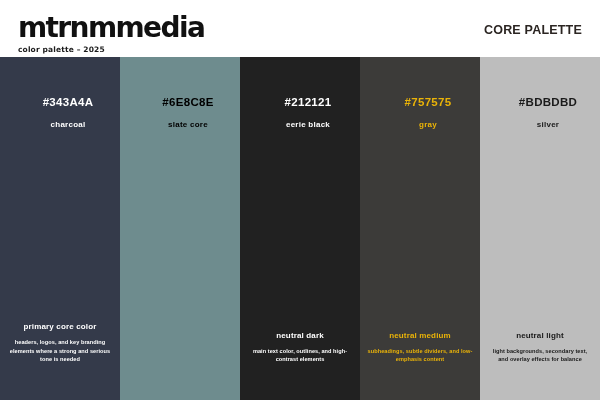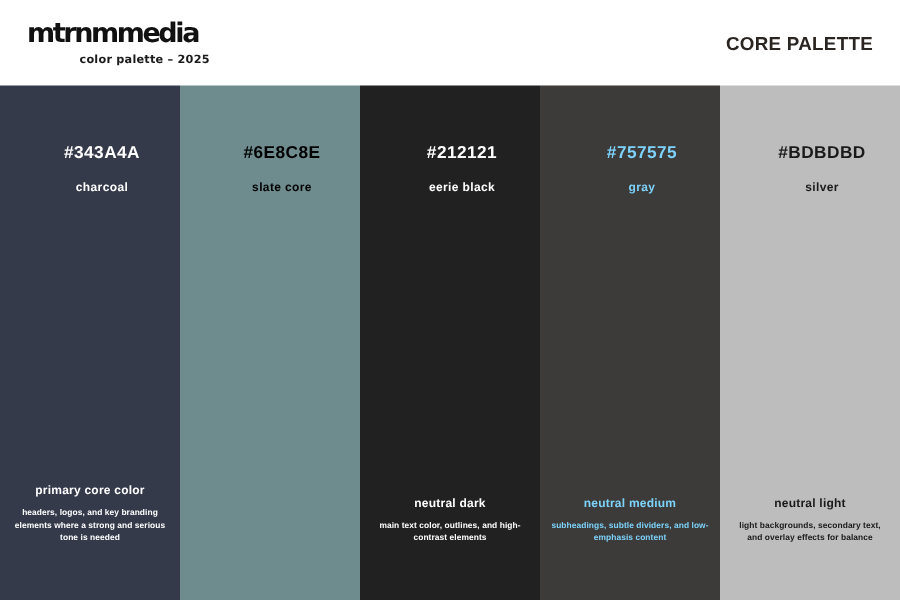--- a/index.html
+++ b/index.html
@@ -38,39 +38,38 @@
   }
 
   .brand-block {
     padding-top: 14px;
     line-height: 1;
   }
 
   .logo-wordmark {
     font-family: "DejaVu Sans", sans-serif;
     font-weight: 700;
-    font-size: 18px;
+    font-size: 28px;
     letter-spacing: -1.6px;
     color: #111111;
     display: block;
     line-height: 1;
     transform: scaleX(1.0);
     transform-origin: left center;
   }
 
   .logo-sub {
     display: block;
     margin-top: 4px;
     font-family: "DejaVu Sans", sans-serif;
     font-size: 7.5px;
     font-weight: 700;
     letter-spacing: 0.15px;
     color: #1b1b1b;
     line-height: 1;
-    margin-left: 35px;
   }
 
   .header-right {
     padding-top: 20px;
   }
 
   .core-palette-title {
     font-family: "Liberation Sans", sans-serif;
     font-size: 12.5px;
     font-weight: 700;
@@ -197,21 +196,21 @@
         <span class="swatch-hex">#212121</span>
         <span class="swatch-name">eerie black</span>
       </div>
       <div class="swatch-spacer"></div>
       <div class="swatch-bottom">
         <span class="swatch-role">neutral dark</span>
         <span class="swatch-usage">main text color, outlines, and high-contrast elements</span>
       </div>
     </div>
 
-    <div class="swatch" style="background:#3C3B39;color:#7dd3fc;">
+    <div class="swatch" style="background:#3C3B39;color:#eab308;">
       <div class="swatch-top">
         <span class="swatch-hex">#757575</span>
         <span class="swatch-name">gray</span>
       </div>
       <div class="swatch-spacer"></div>
       <div class="swatch-bottom">
         <span class="swatch-role">neutral medium</span>
         <span class="swatch-usage">subheadings, subtle dividers, and low-emphasis content</span>
       </div>
     </div>

